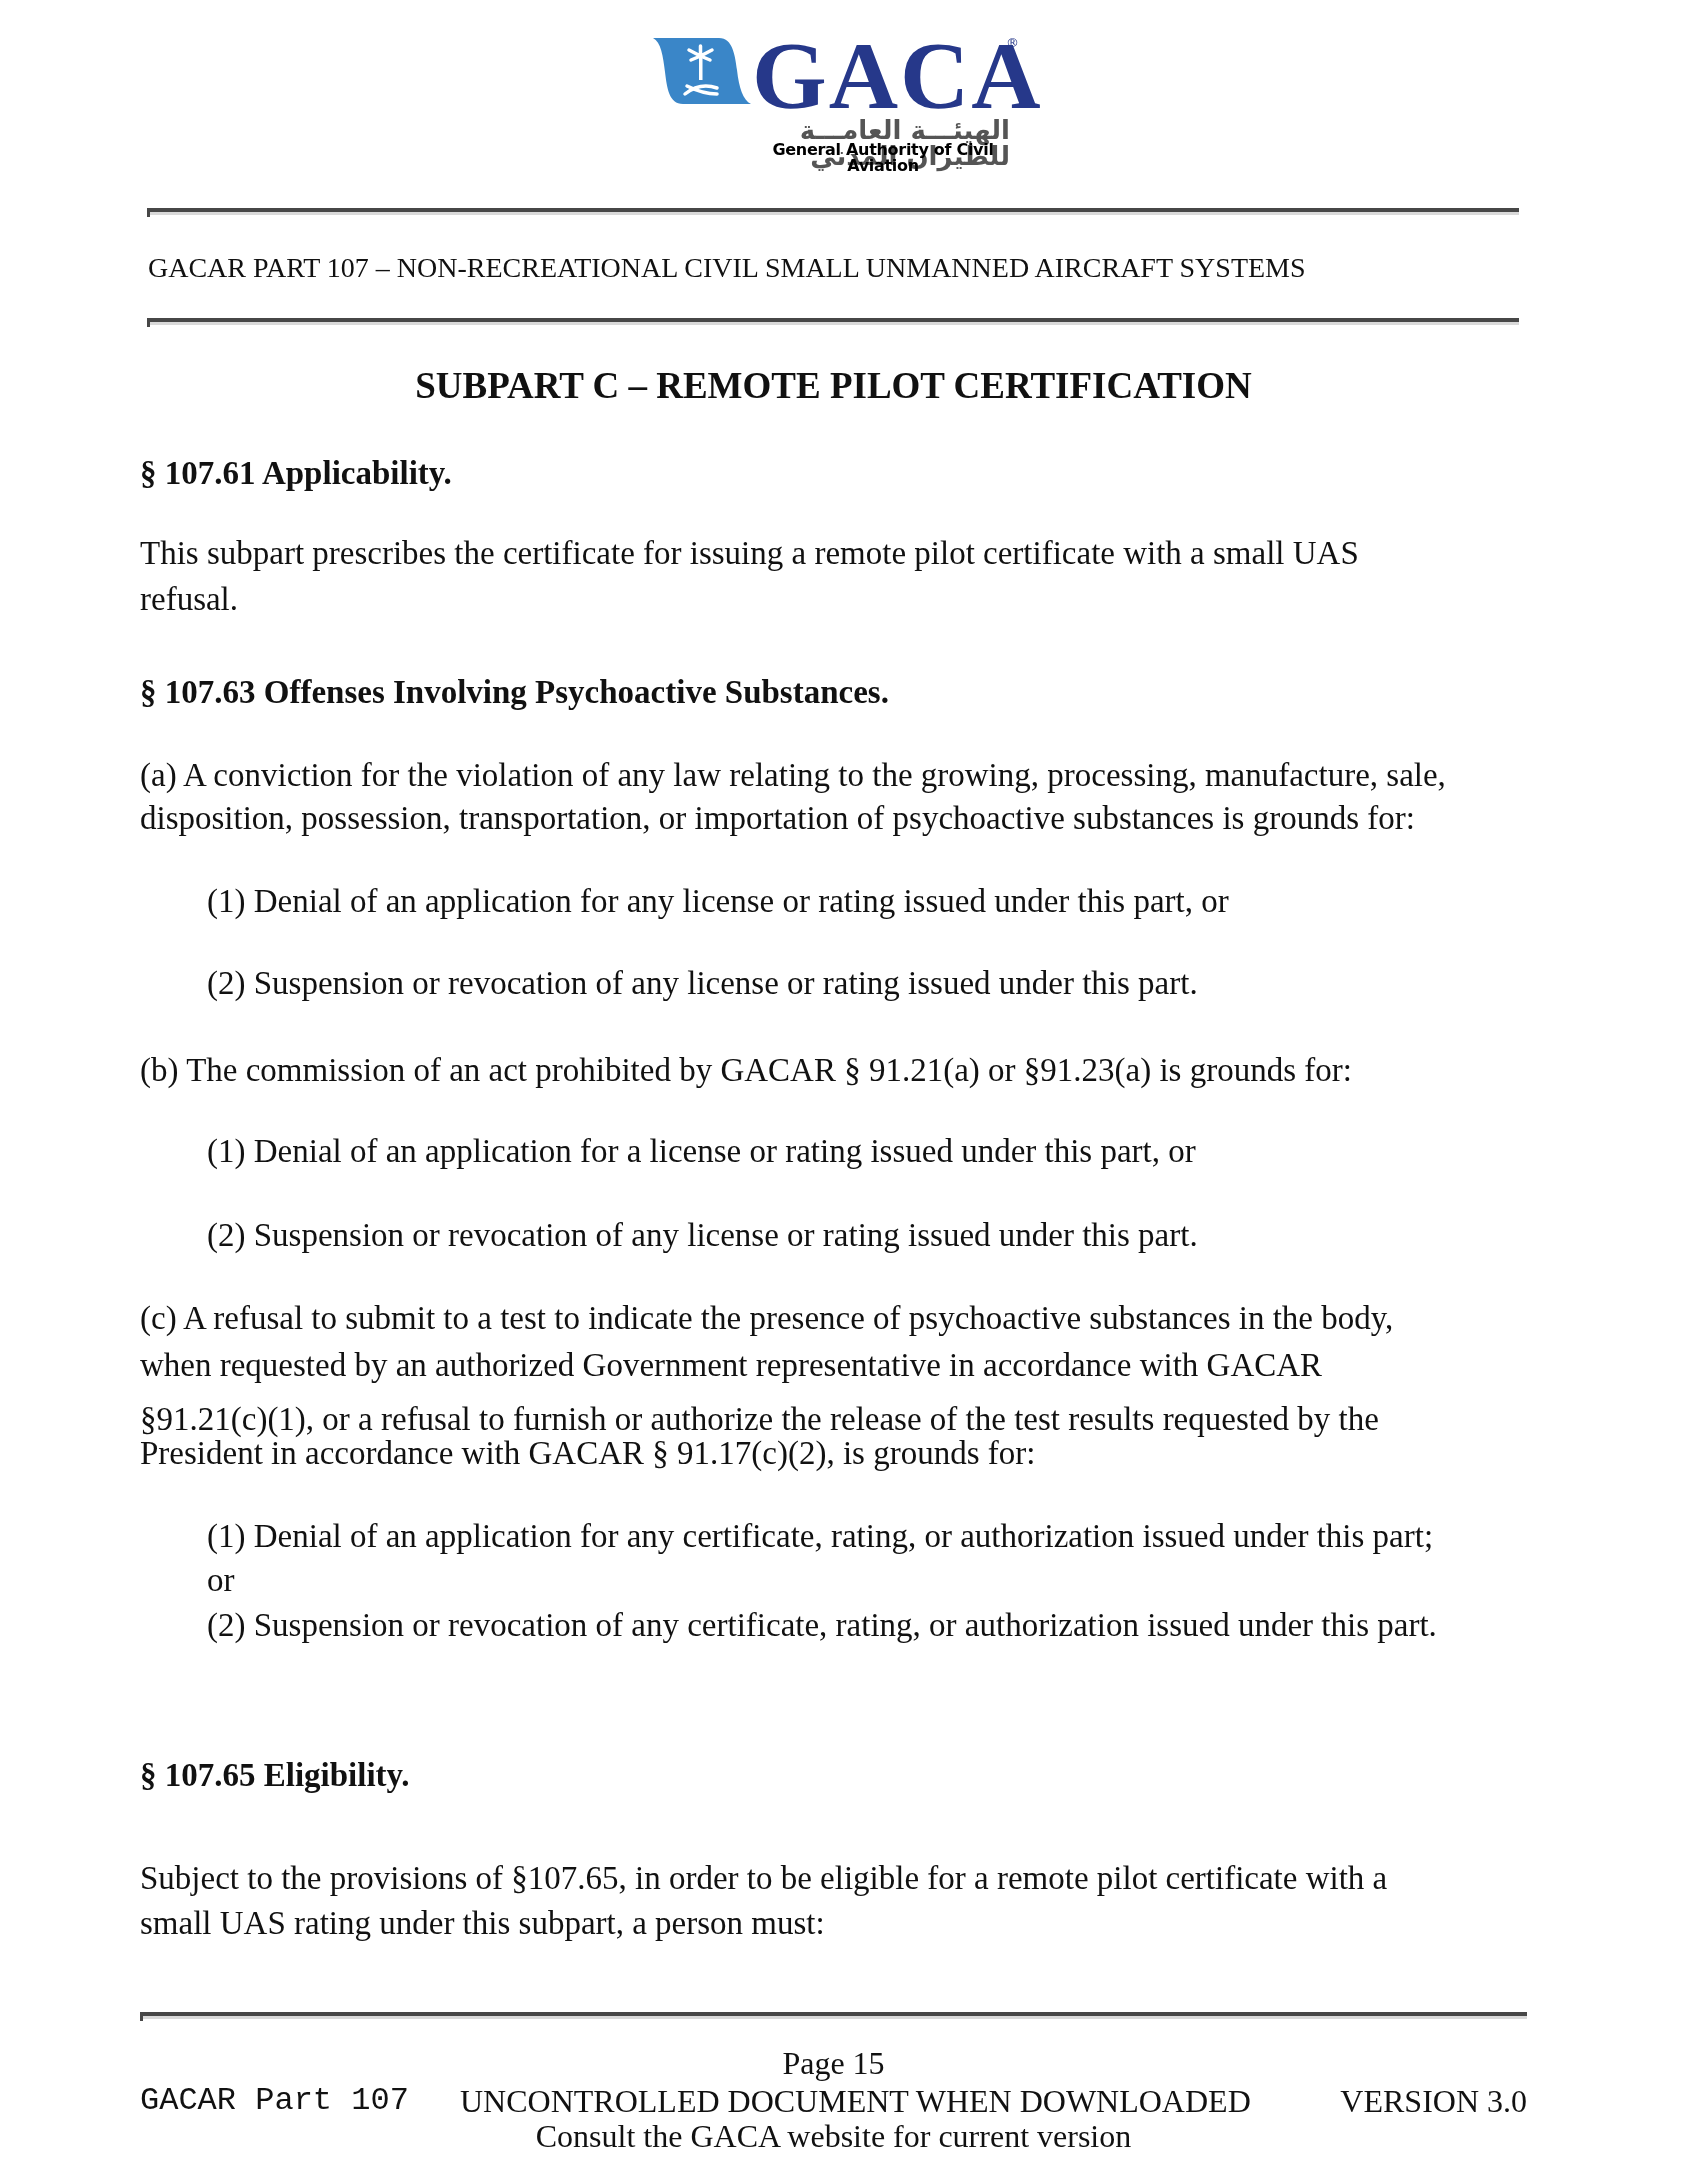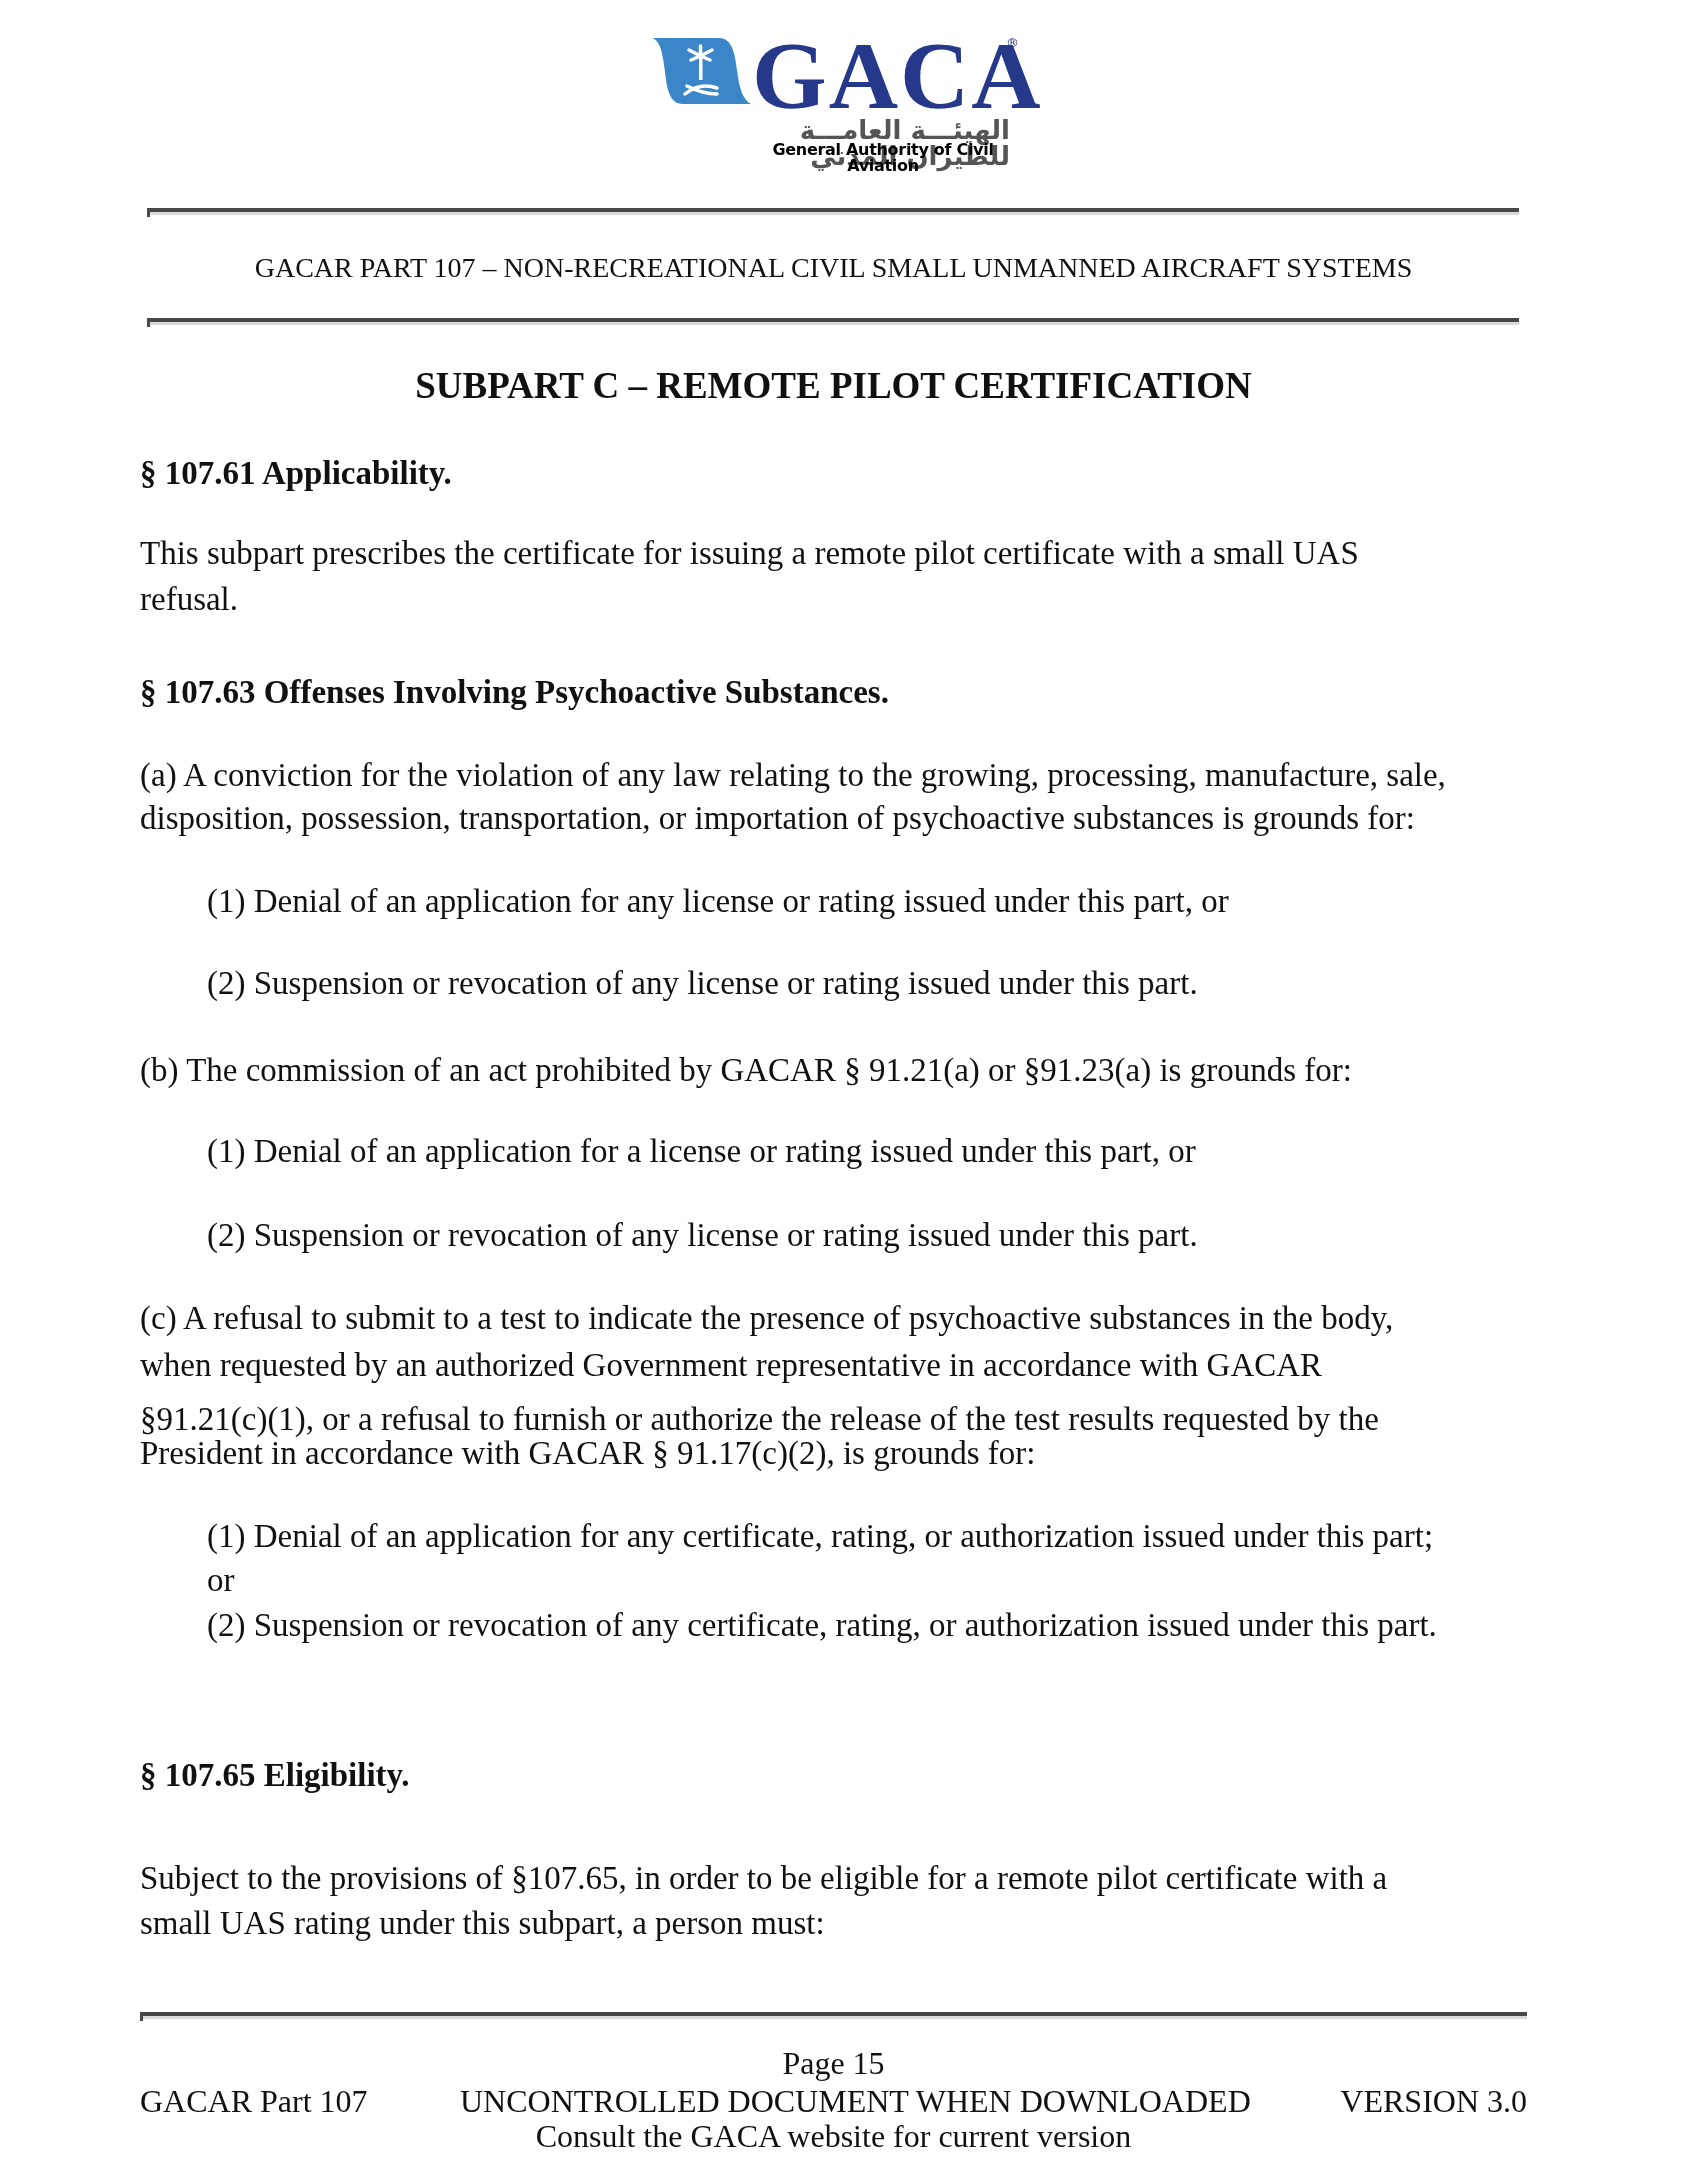--- a/index.html
+++ b/index.html
@@ -12,21 +12,21 @@
           border-bottom: 3px solid #d9d9d9; }
   .rule::before { content: ""; position: absolute; left: 0; top: 0; width: 3px; height: 9px; background: #474747; }
   .logo-word { position: absolute; left: 752px; top: 28px; font-family: Liberation Serif, serif;
                font-weight: bold; font-size: 96px; letter-spacing: 2px; color: #26388a; line-height: 1; }
   .logo-reg { position: absolute; left: 1006px; top: 36px; font-family: "DejaVu Sans", sans-serif;
               font-size: 13px; color: #26388a; line-height: 1; }
   .logo-ar { position: absolute; left: 756px; top: 117px; width: 254px; 
              font-family: "DejaVu Sans", sans-serif; font-weight: bold; font-size: 26px; color: #555; line-height: 1; direction: rtl; }
   .logo-en { position: absolute; left: 756px; top: 142px; width: 254px; text-align: center;
              font-family: "DejaVu Sans", sans-serif; font-weight: bold; font-size: 16px; color: #000000; line-height: 1; letter-spacing: -0.3px; }
-  .hdr-title { font-size: 28px; left: 148px; width: 1371px; text-align: center; top: 254px; }
+  .hdr-title { font-size: 28px; left: 148px; width: 1371px; text-align: left; top: 254px; }
   .subpart { font-size: 37px; font-weight: bold; left: 148px; width: 1371px; text-align: center; top: 367px; }
   .foot { font-size: 32px; }
 </style>
 </head>
 <body>
 
 <div>
   <svg style="position:absolute;left:653px;top:36px;" width="98" height="70" viewBox="0 0 98 70">
     <path d="M0,2 L66,2 C80,2 82,20 84,34 C86,52 90,64 98,68 L30,68 C16,68 14,52 12,36 C10,20 8,6 0,2 Z" fill="#3a86c8"></path>
 
@@ -69,16 +69,16 @@
 <div class="abs body" style="left:207px;top:1520px;">(1) Denial of an application for any certificate, rating, or authorization issued under this part;</div>
 <div class="abs body" style="left:207px;top:1564px;">or</div>
 <div class="abs body" style="left:207px;top:1609px;">(2) Suspension or revocation of any certificate, rating, or authorization issued under this part.</div>
 
 <div class="abs body bold" style="left:140px;top:1759px;">§ 107.65 Eligibility.</div>
 <div class="abs body" style="left:140px;top:1862px;">Subject to the provisions of §107.65, in order to be eligible for a remote pilot certificate with a</div>
 <div class="abs body" style="left:140px;top:1907px;">small UAS rating under this subpart, a person must:</div>
 
 <div class="rule" style="left:140px;top:2012px;width:1387px;"></div>
 <div class="abs foot" style="left:140px;width:1387px;text-align:center;top:2047px;">Page 15</div>
-<div class="abs foot" style="left:140px;top:2085px;">GACAR Part 107</div>
+<div class="abs foot" style="left:140px;top:2085px;font-family:Liberation Mono, monospace;">GACAR Part 107</div>
 <div class="abs foot" style="left:460px;top:2085px;">UNCONTROLLED DOCUMENT WHEN DOWNLOADED</div>
 <div class="abs foot" style="right:173px;top:2085px;">VERSION 3.0</div>
 <div class="abs foot" style="left:140px;width:1387px;text-align:center;top:2120px;">Consult the GACA website for current version</div>
 
 </body></html>

